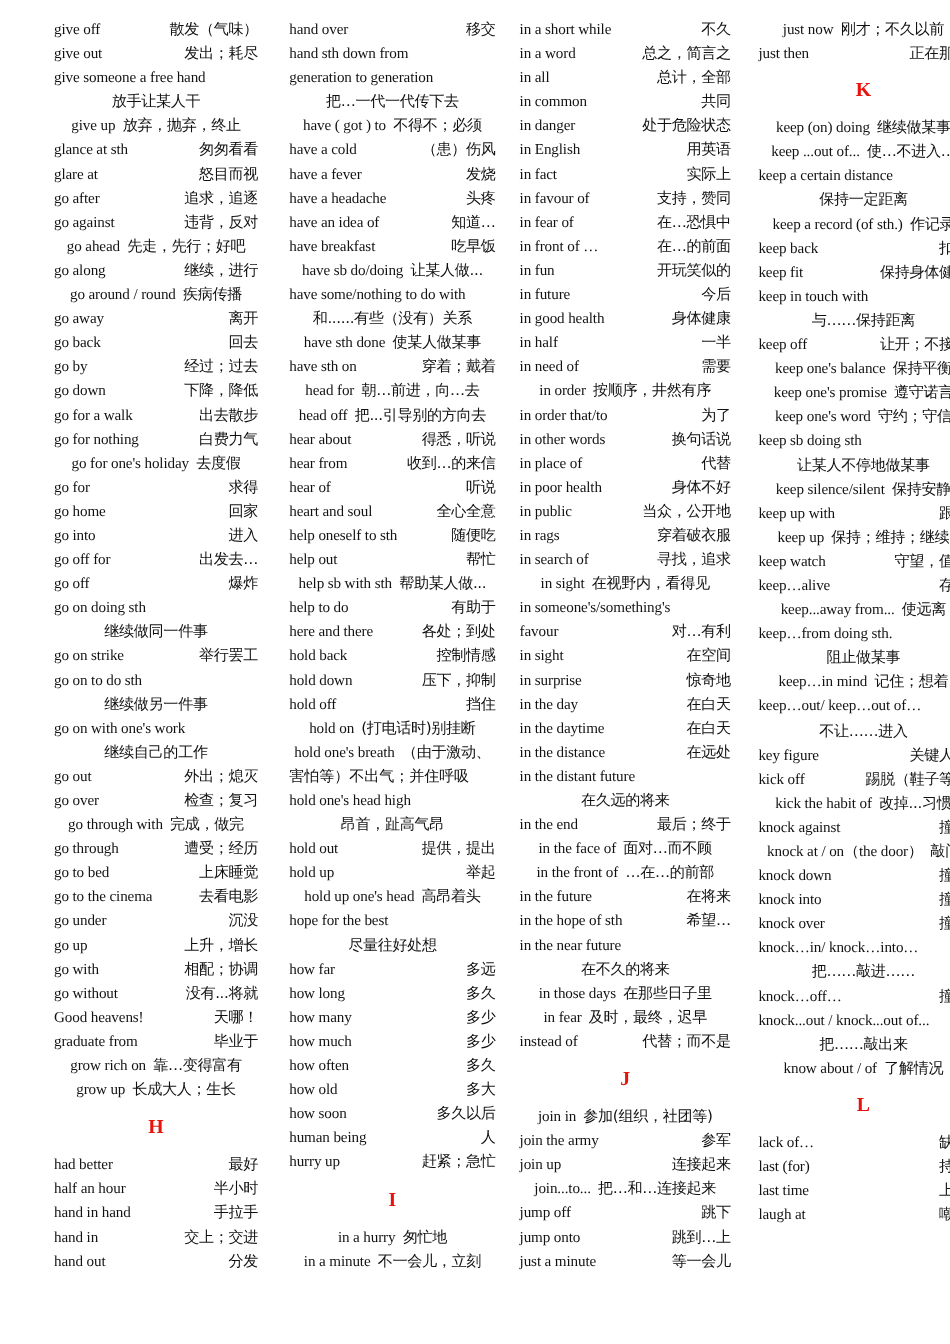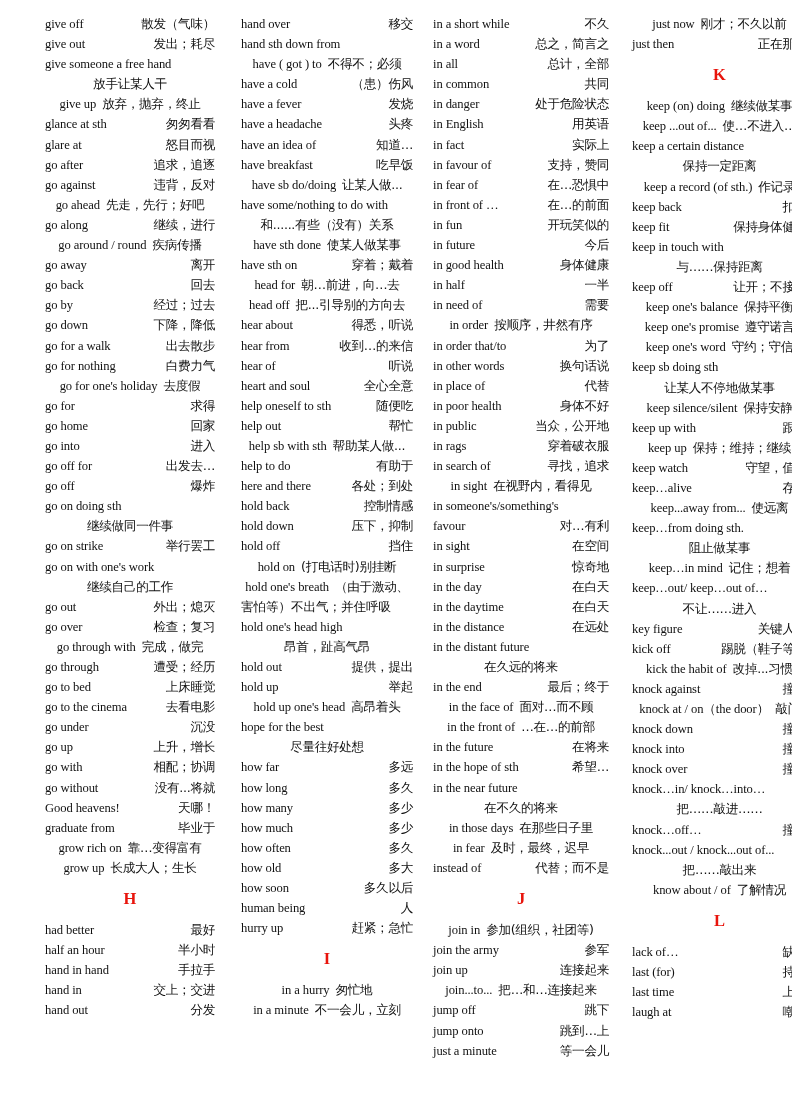--- a/index.html
+++ b/index.html
@@ -180,20 +180,24 @@
       </div>
       <div class="entry wrap">
         <span class="en">go on doing sth</span>
         <span class="cn">继续做同一件事</span>
       </div>
       <div class="entry">
         <span class="en">go on strike</span>
         <span class="cn">举行罢工</span>
       </div>
       <div class="entry wrap">
+        <span class="en">go on to do sth</span>
+        <span class="cn">继续做另一件事</span>
+      </div>
+      <div class="entry wrap">
         <span class="en">go on with one's work</span>
         <span class="cn">继续自己的工作</span>
       </div>
       <div class="entry">
         <span class="en">go out</span>
         <span class="cn">外出；熄灭</span>
       </div>
       <div class="entry">
         <span class="en">go over</span>
         <span class="cn">检查；复习</span>
@@ -269,20 +273,24 @@
       </div>
     </div>
     <div class="column c2">
       <div class="entry">
         <span class="en">hand over</span>
         <span class="cn">移交</span>
       </div>
       <div class="entry wrap">
         <span class="en">hand sth down from</span>
         <span class="cn"></span>
+      </div>
+      <div class="entry wrap">
+        <span class="en">generation to generation</span>
+        <span class="cn">把…一代一代传下去</span>
       </div>
       <div class="entry tight">
         <span class="en">have ( got ) to</span>
         <span class="cn">不得不；必须</span>
       </div>
       <div class="entry">
         <span class="en">have a cold</span>
         <span class="cn">（患）伤风</span>
       </div>
       <div class="entry">

